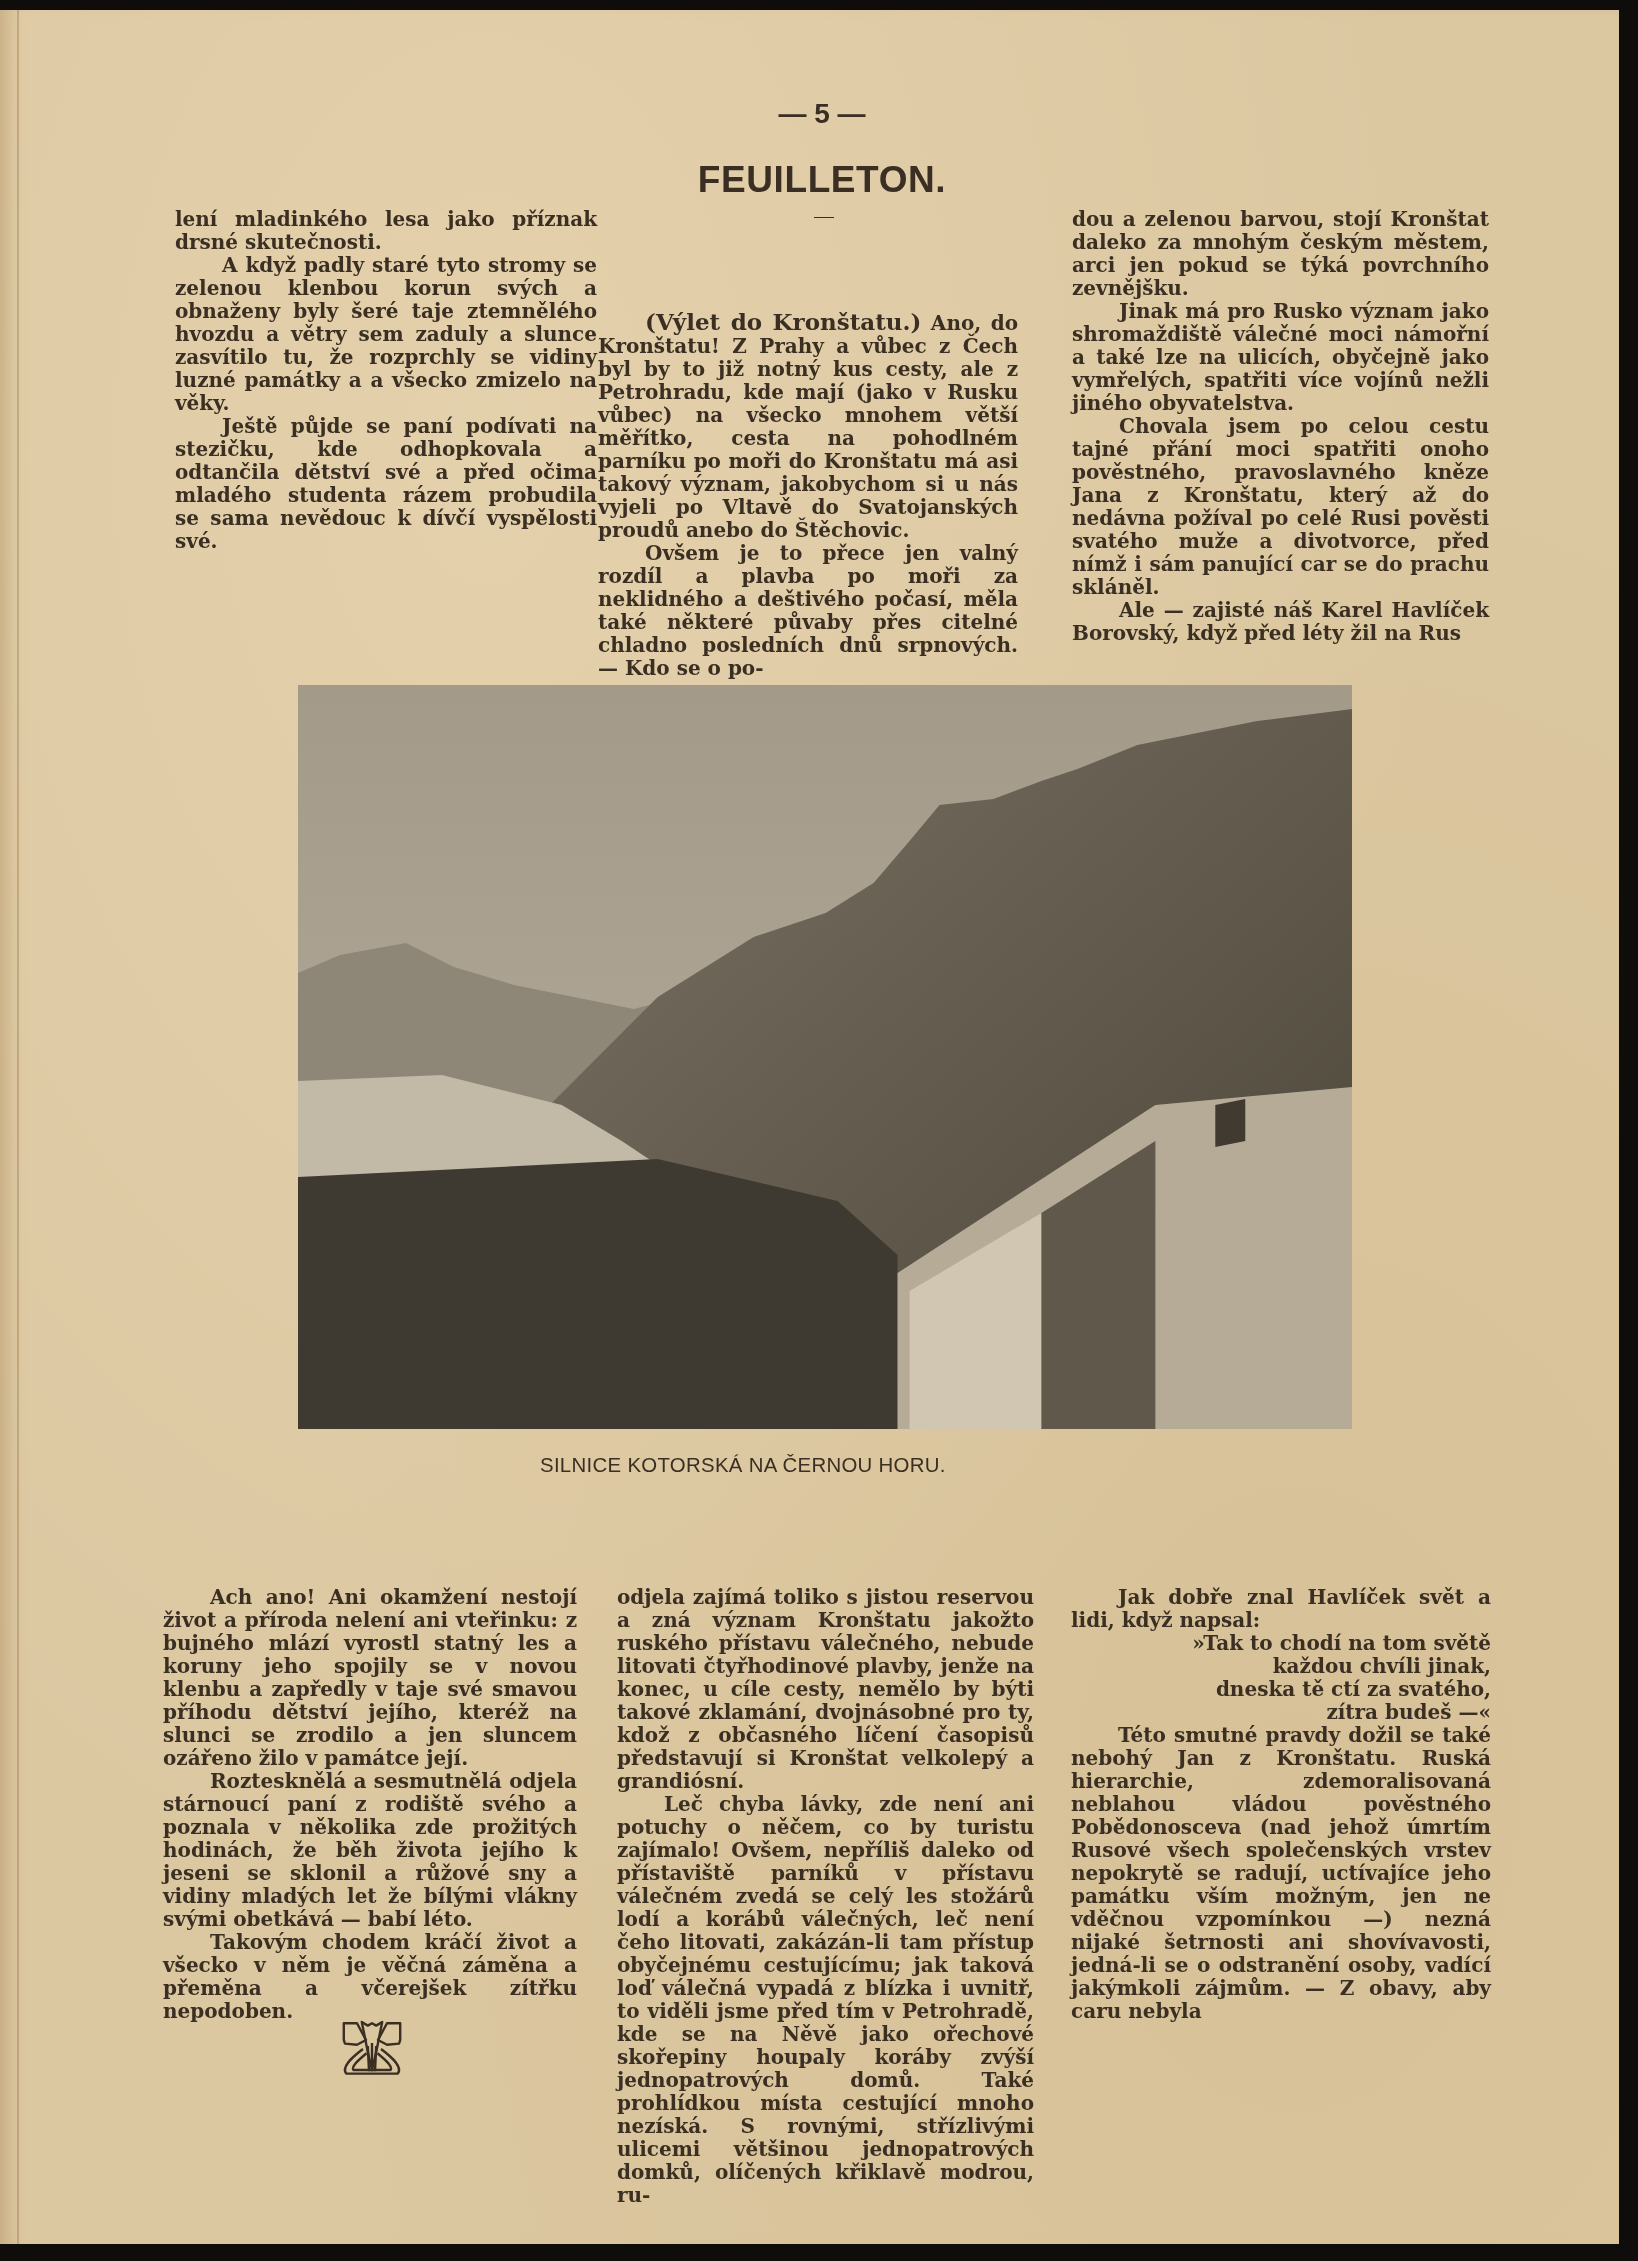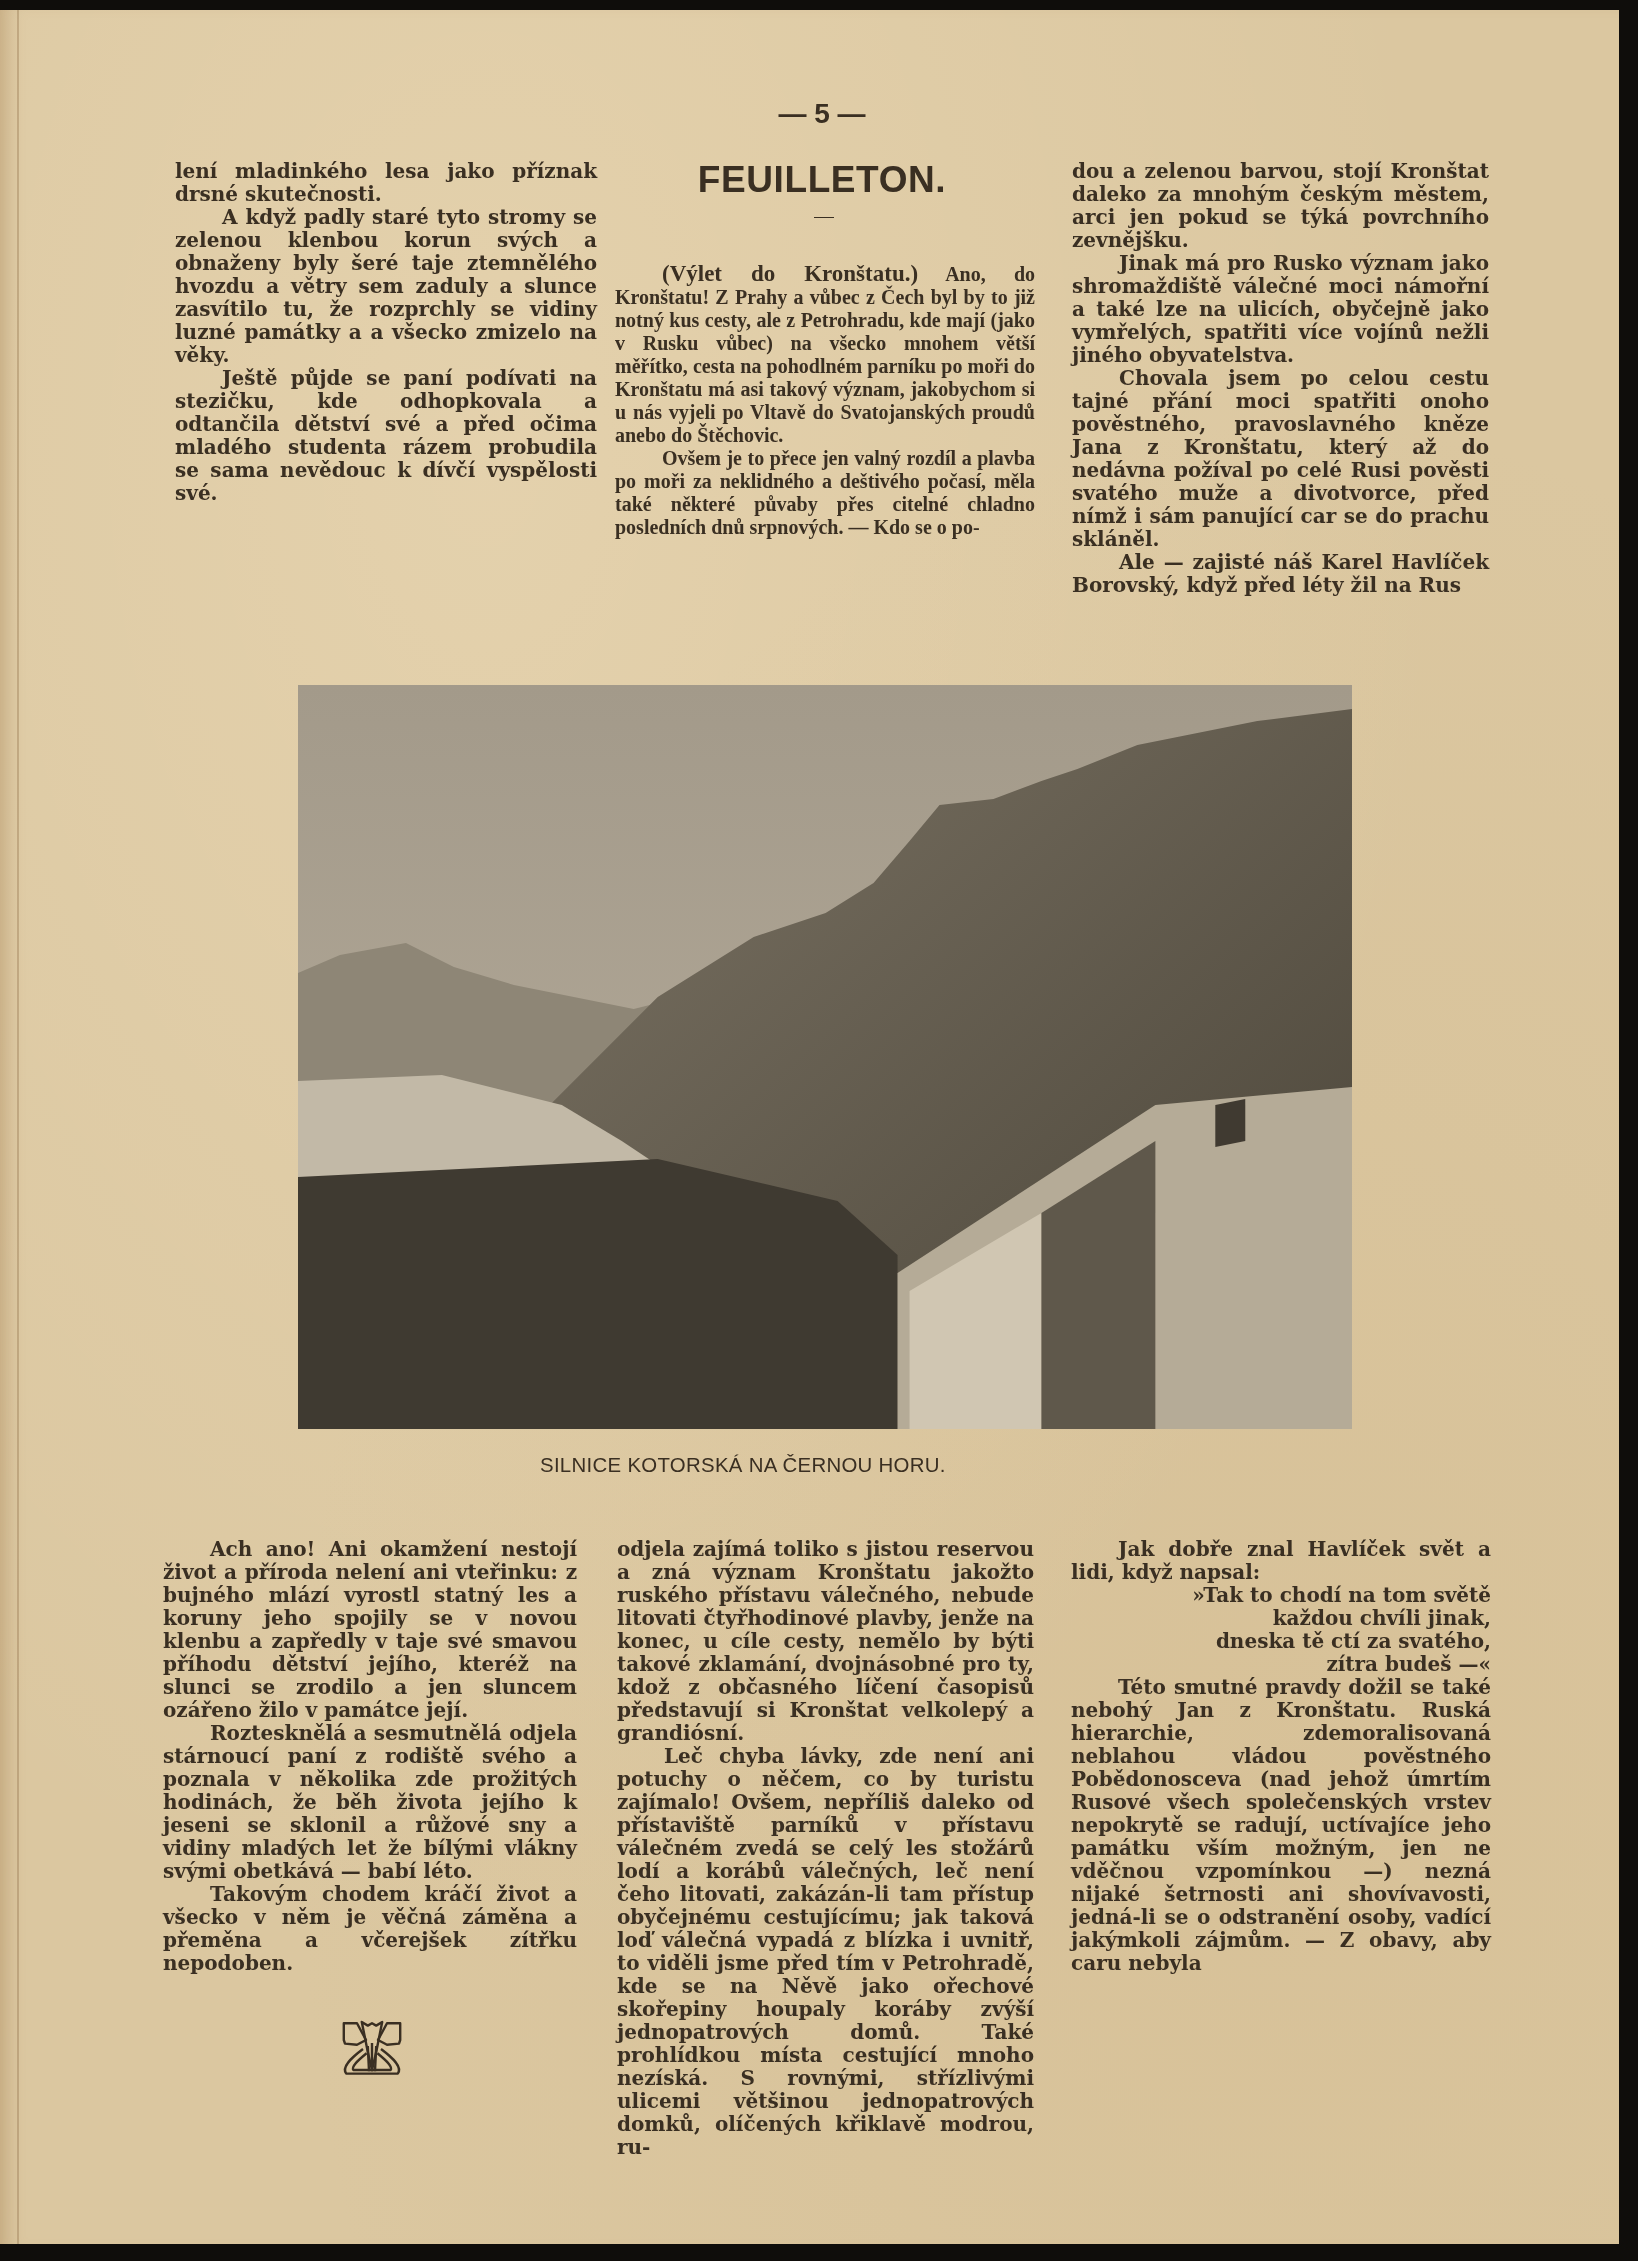--- a/index.html
+++ b/index.html
@@ -14,21 +14,21 @@
       radial-gradient(ellipse at 30% 20%, rgba(255,240,210,0.25), rgba(0,0,0,0) 60%),
       radial-gradient(ellipse at 80% 80%, rgba(200,170,120,0.20), rgba(0,0,0,0) 55%);
     box-shadow: inset 18px 0 18px -12px rgba(150,110,60,0.35);
   }
   .spine { position: absolute; left: 17px; top: 0; width: 2.4px; height: 100%; background: rgba(140,110,70,0.35); }
   .bottom-band { position: absolute; left: 0; top: 2244px; width: 1639px; height: 17px; background: #0f0d0b; }
 
   .col {
     position: absolute; color: #3a2f22;
     font-family: "DejaVu Serif", "Liberation Serif", serif;
-    font-size: 20px; line-height: 23px; text-align: justify; font-weight: 600;
+    font-size: 20px; line-height: 23px; text-align: justify; font-weight: 600; margin-top: 48px;
   }
   .col p { margin: 0; text-indent: 47px; }
   .col p.noindent { text-indent: 0; }
   .col .bold { font-weight: 800; font-size: 23px; }
   .verse { margin: 0 0 0 48px; text-indent: 0; }
   .verse span { display: block; text-align: right; }
 
   .page-num {
     position: absolute; left: 762px; top: 88px; width: 120px; text-align: center;
     font-family: "Liberation Sans", sans-serif; font-weight: 700; font-size: 28px; color: #3a2f22;
@@ -60,21 +60,21 @@
   <div class="page-num">— 5 —</div>
   <div class="section-title">FEUILLETON.</div>
   <div class="rule"></div>
 
   <div class="col" style="left:175px; top:150px; width:422px;">
     <p class="noindent">lení mladinkého lesa jako příznak drsné skutečnosti.</p>
     <p>A když padly staré tyto stromy se zelenou klenbou korun svých a obnaženy byly šeré taje ztemnělého hvozdu a větry sem zaduly a slunce zasvítilo tu, že rozprchly se vidiny luzné památky a a všecko zmizelo na věky.</p>
     <p>Ještě půjde se paní podívati na stezičku, kde odhopkovala a odtančila dětství své a před očima mladého studenta rázem probudila se sama nevědouc k dívčí vyspělosti své.</p>
   </div>
 
-  <div class="col" style="left:615px; top:252px; width:420px;font-family:Liberation Serif, serif;">
+  <div class="col" style="left:598px; top:252px; width:420px;">
     <p><span class="bold">(Výlet do Kronštatu.)</span><span> Ano, do Kronštatu! Z Prahy a vůbec z Čech byl by to již notný kus cesty, ale z Petrohradu, kde mají (jako v Rusku vůbec) na všecko mnohem větší měřítko, cesta na pohodlném parníku po moři do Kronštatu má asi takový význam, jakobychom si u nás vyjeli po Vltavě do Svatojanských proudů anebo do Štěchovic.</span></p>
     <p>Ovšem je to přece jen valný rozdíl a plavba po moři za neklidného a deštivého počasí, měla také některé půvaby přes citelné chladno posledních dnů srpnových. — Kdo se o po-</p>
   </div>
 
   <div class="col" style="left:1072px; top:150px; width:417px;">
     <p class="noindent">dou a zelenou barvou, stojí Kronštat daleko za mnohým českým městem, arci jen pokud se týká povrchního zevnějšku.</p>
     <p>Jinak má pro Rusko význam jako shromaždiště válečné moci námořní a také lze na ulicích, obyčejně jako vymřelých, spatřiti více vojínů nežli jiného obyvatelstva.</p>
     <p>Chovala jsem po celou cestu tajné přání moci spatřiti onoho pověstného, pravoslavného kněze Jana z Kronštatu, který až do nedávna požíval po celé Rusi pověsti svatého muže a divotvorce, před nímž i sám panující car se do prachu skláněl.</p>
     <p>Ale — zajisté náš Karel Havlíček Borovský, když před léty žil na Rus</p>
   </div>

